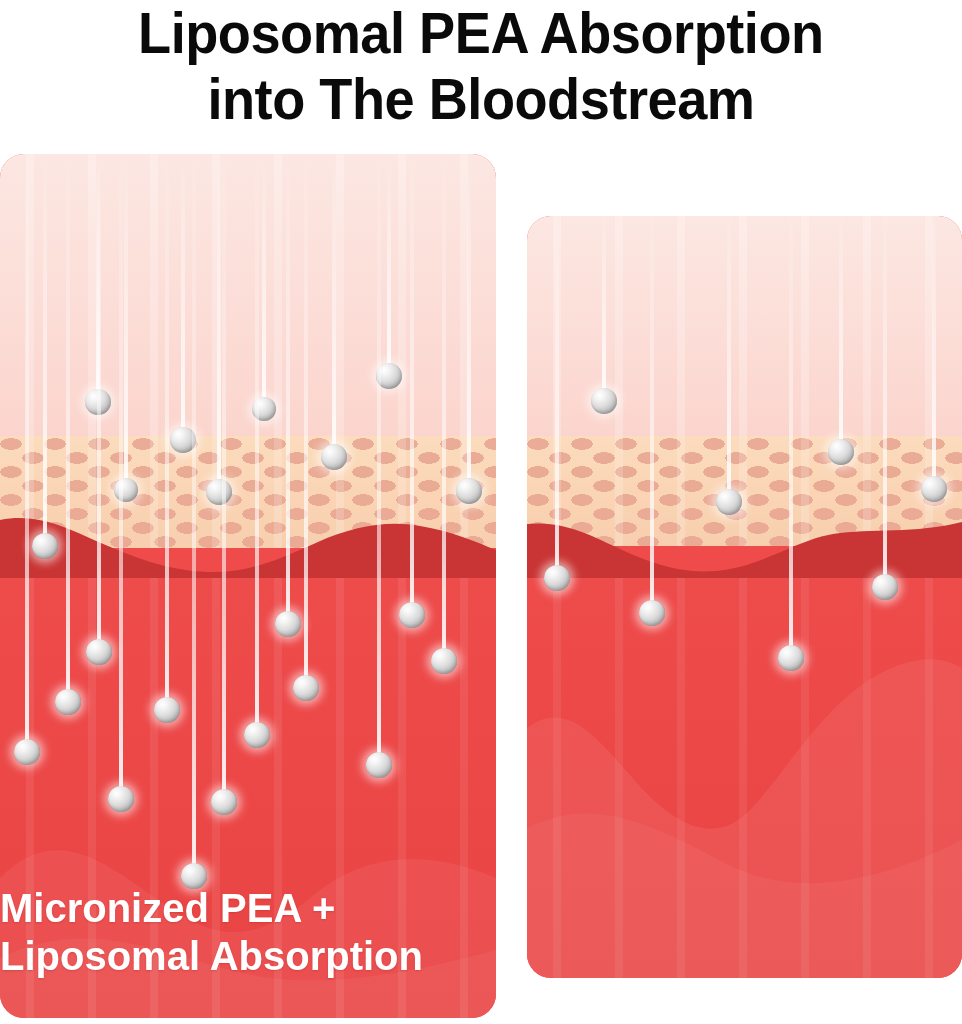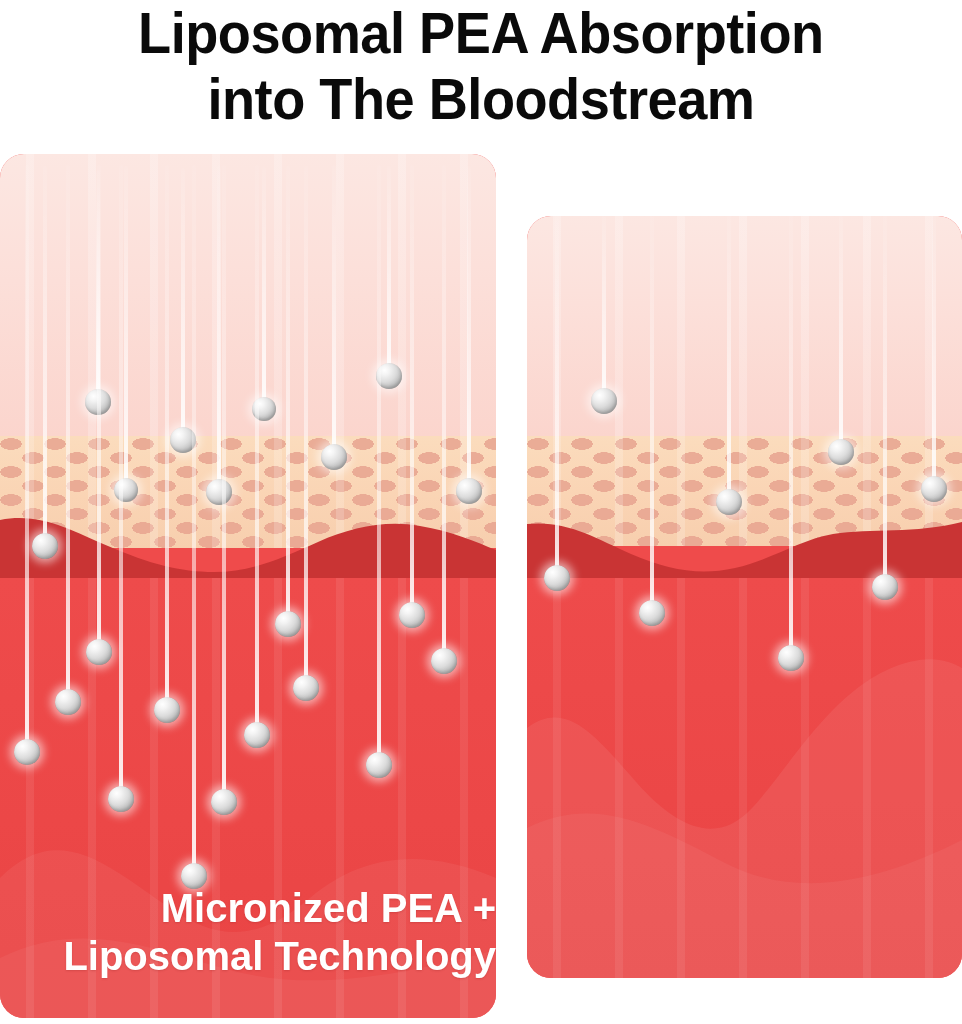--- a/index.html
+++ b/index.html
@@ -108,21 +108,21 @@
     background:
       radial-gradient(circle at 33% 28%,
         #ffffff 0%, #f4f4f4 18%, #dcdcdc 46%, #b9b9b9 72%, #9e9e9e 90%, #8d8d8d 100%);
     box-shadow:0 0 9px 4px rgba(255,255,255,0.55),
                inset -1px -2px 3px rgba(120,120,120,.45);
   }
 
   
   .caption{
     position:absolute;left:0;width:100%;
-    text-align:right;color:#ffffff;font-weight:700;
+    text-align:left;color:#ffffff;font-weight:700;
     font-family:"Liberation Sans","DejaVu Sans",sans-serif;
     text-shadow:0 1px 2px rgba(150,40,40,.28);
     line-height:48px;
   }
   #caption-left{bottom:38px;font-size:40px;}
   #caption-right{bottom:46px;font-size:37px;}
 </style>
 </head>
 <body>
 
@@ -157,21 +157,21 @@
                  C360,278 420,268 496,300 L496,440 L0,440 Z" fill="rgba(255,255,255,0.06)"></path>
         <path d="M0,380 C80,340 150,370 230,392 C310,414 400,398 496,372
                  L496,440 L0,440 Z" fill="rgba(255,255,255,0.05)"></path>
       </svg>
     </div>
     <div class="streaks-red" style="opacity:.30"></div>
   </div>
 
   <div class="caption" id="caption-left">
     <div>Micronized PEA +</div>
-    <div>Liposomal Technology</div>
+    <div>Liposomal Absorption</div>
   </div>
 </div>
 
 <div class="panel" id="panel-right">
 
   <div class="layer lyr-epidermis" style="top:0;height:220px;">
     <div class="streaks"></div>
   </div>
 
   <div class="layer lyr-dermis" style="top:220px;height:110px;">

